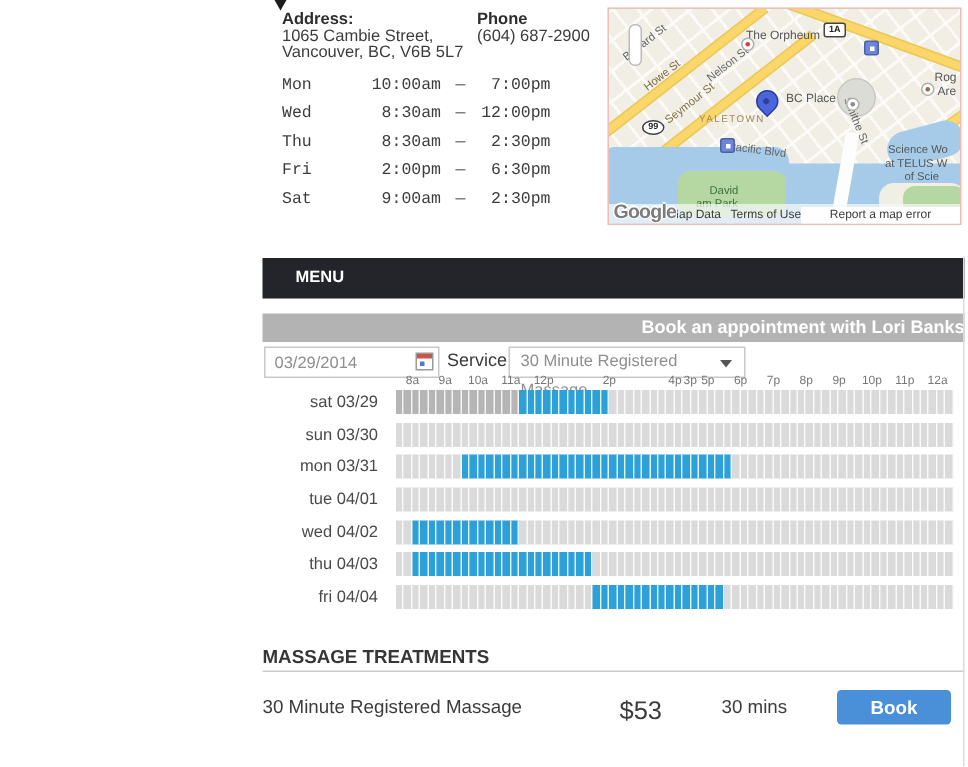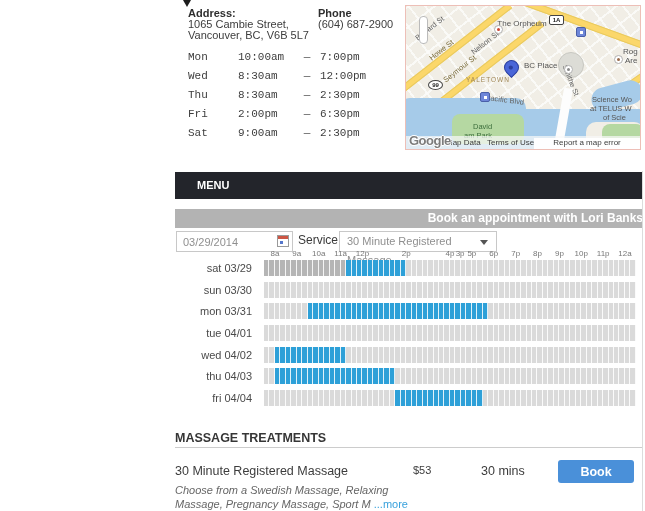--- a/index.html
+++ b/index.html
@@ -13,21 +13,21 @@
 
   
   .contact{font-size:11px;line-height:11px;}
   .contact b{color:#2e2e2e;}
   .addr{left:188px;top:8px;}
   .phone{left:318px;top:8px;}
 
   
   .hours{left:188px;top:51px;display:grid;grid-template-columns:50px 56px 26px 47px;
     grid-auto-rows:12px;row-gap:7px;font-size:11px;font-family:Liberation Mono, monospace;}
-  .hours .o,.hours .c{text-align:left;}
+  .hours .o,.hours .c{text-align:right;}
   .hours .s{text-align:center;color:#555;}
 
   
   .map{left:405px;top:5px;width:234px;height:143px;border:1px solid #edbfb7;
     background:#f1eee6;overflow:hidden;}
   .map-grid{left:0;top:0;width:234px;height:143px;opacity:.8;background-image:
     repeating-linear-gradient(52deg,transparent 0 11px,rgba(255,255,255,.85) 11px 13px),
     repeating-linear-gradient(-38deg,transparent 0 14px,rgba(255,255,255,.85) 14px 16px);}
   .road{background:#fbd76a;border-top:1px solid #e8c95e;border-bottom:1px solid #e8c95e;height:5px;}
   .water{background:#a6cbe9;}
@@ -81,21 +81,21 @@
   .g-track{position:absolute;left:89px;width:372px;height:16px;display:flex;}
   .cell{flex:1;box-sizing:border-box;border-right:1px solid rgba(255,255,255,.85);}
   .cell.open{background:#dadada;}
   .cell.past{background:#b5b5b5;}
   .cell.available{background:#2da0d8;cursor:pointer;}
 
   
   .t-heading{left:175px;top:431px;font-size:12.5px;font-weight:bold;color:#363636;}
   .t-rule{left:175px;top:447px;width:468px;border-top:1px solid #ccc;}
   .t-name{left:175px;top:464px;font-size:12.5px;color:#3c3c3c;}
-  .t-price{left:413px;top:464px;font-size:11px;color:#3c3c3c;}
+  .t-price{left:413px;top:464px;font-size:17px;color:#3c3c3c;}
   .t-duration{left:481px;top:464px;font-size:12.5px;color:#3c3c3c;}
   .book-btn{left:558px;top:460px;width:76px;height:23px;background:#4a90d9;border:0;border-radius:3px;
     color:#fff;font-weight:bold;font-size:12.5px;font-family:"Liberation Sans",sans-serif;cursor:pointer;}
   .t-desc{left:175px;top:483px;width:256px;font-size:11px;font-style:italic;color:#666;line-height:14px;}
   .more-link{font-style:normal;color:#38a1dc;cursor:pointer;}
 
   .right-border{left:642px;top:171px;width:1px;height:340px;background:#dcdcdc;}
 </style>
 </head>
 <body>
@@ -737,18 +737,15 @@
         <div class="cell open"></div>
       </div>
     </div>
 
   <div class="abs t-heading">MASSAGE TREATMENTS</div>
   <div class="abs t-rule"></div>
   <div class="abs t-name">30 Minute Registered Massage</div>
   <div class="abs t-price">$53</div>
   <div class="abs t-duration">30 mins</div>
   <button class="abs book-btn">Book</button>
-  <div class="abs t-desc">
-    <span>Choose from a Swedish Massage, Relaxing Massage, Pregnancy Massage, Sport M </span><span class="more-link">...more</span>
-  </div>
 
   <div class="abs right-border"></div>
 </div>
 
 </body></html>

